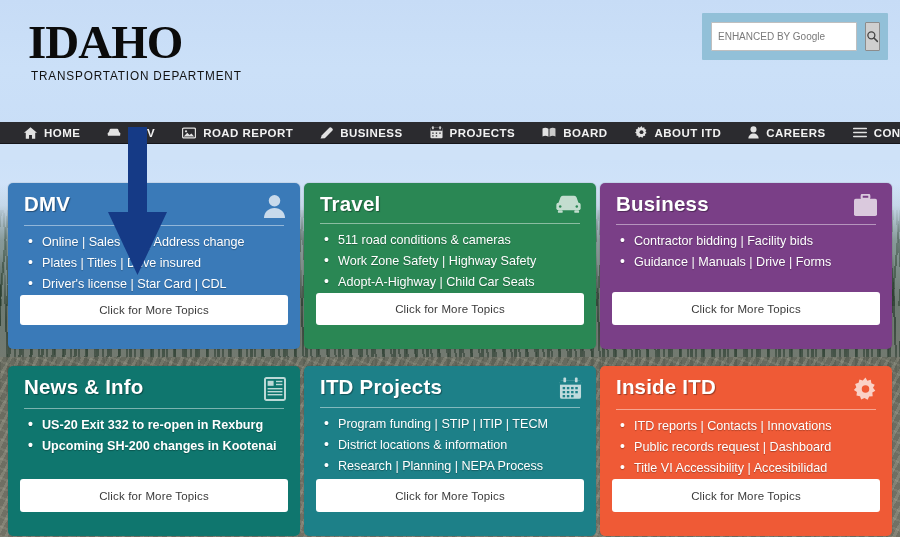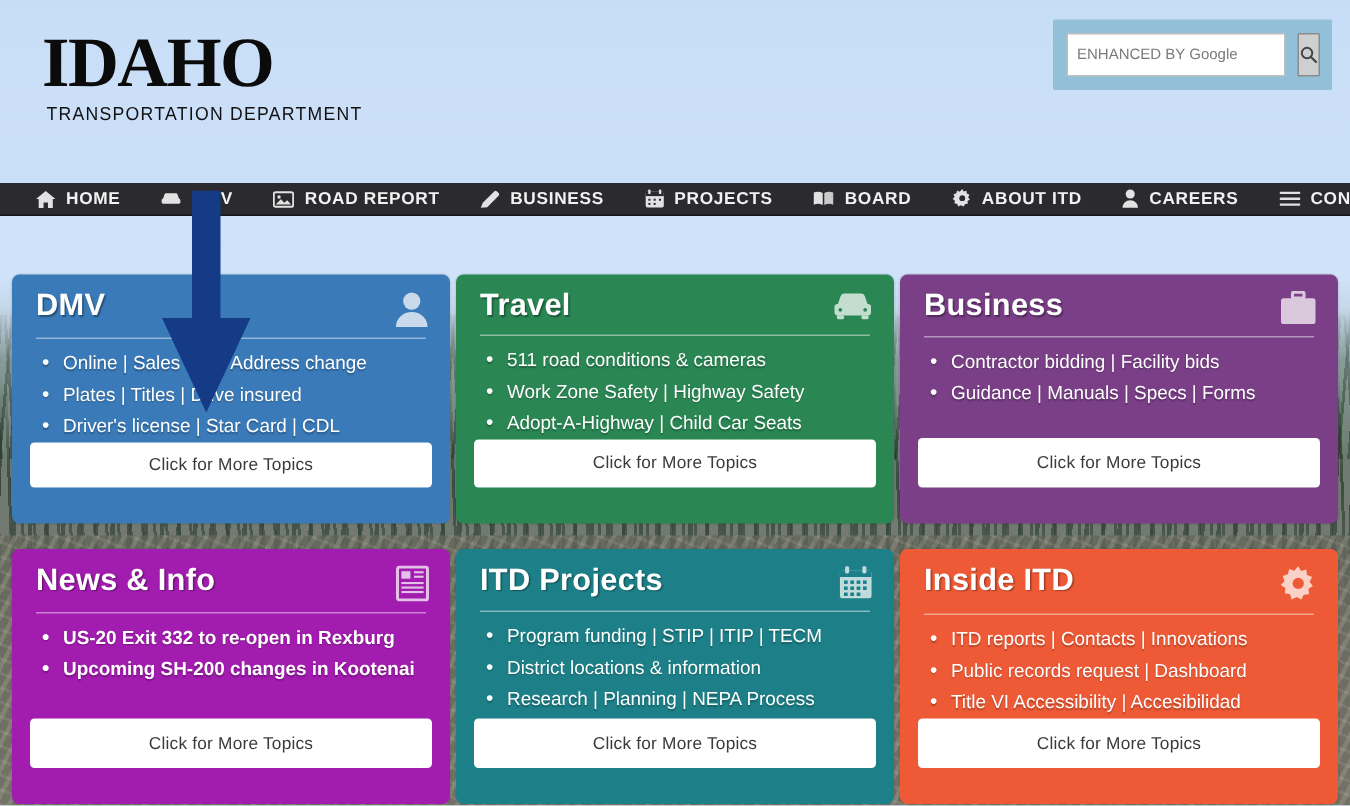--- a/index.html
+++ b/index.html
@@ -160,21 +160,21 @@
     margin: auto 0 24px 0; height: 33px; background: #fff;
     border: 1px solid rgba(255,255,255,.9); border-radius: 3px;
     color: #3a3a3a; font-size: 11.5px;
     display: flex; align-items: center; justify-content: center;
     cursor: pointer; letter-spacing: .15px;
   }
 
   .c-dmv      { background: #3a7ab8; }
   .c-travel   { background: #2a8754; }
   .c-business { background: #7a3f87; }
-  .c-news     { background: #a21caf; }
+  .c-news     { background: #0f766e; }
   .c-projects { background: #1d8088; }
   .c-inside   { background: #ef5a36; }
   .c-dmv, .c-travel, .c-business, .c-news, .c-projects, .c-inside {
     box-shadow: 0 0 0 1px rgba(0,0,0,.06);
   }
 
   
   .arrow-overlay {
     position: absolute; left: 97px; top: 127px;
     width: 80px; height: 150px; z-index: 9; pointer-events: none;
@@ -368,21 +368,21 @@
         <div class="card-icon">
           <svg width="25" height="23" viewBox="0 0 26 24">
             <rect x="9" y="0.8" width="8" height="4.2" rx="1.2" fill="none" stroke="#fff" stroke-width="2.2"></rect>
             <rect x="1" y="5" width="24" height="18" rx="1.8" fill="#fff"></rect>
           </svg>
         </div>
       </div>
       <div class="card-rule"></div>
       <ul>
         <li>Contractor bidding  |  Facility bids</li>
-        <li>Guidance  |  Manuals  |  Specs  |  Forms</li>
+        <li>Guidance  |  Manuals  |  Drive  |  Forms</li>
       </ul>
       <div class="more-btn">Click for More Topics</div>
     </div>
 
     <div class="card c-news bold-list">
       <div class="card-head">
         <div class="card-title">News &amp; Info</div>
         <div class="card-icon">
           <svg width="22" height="24" viewBox="0 0 22 24">
             <rect x="1" y="1" width="20" height="22" rx="1.4" fill="none" stroke="#fff" stroke-width="2"></rect>

